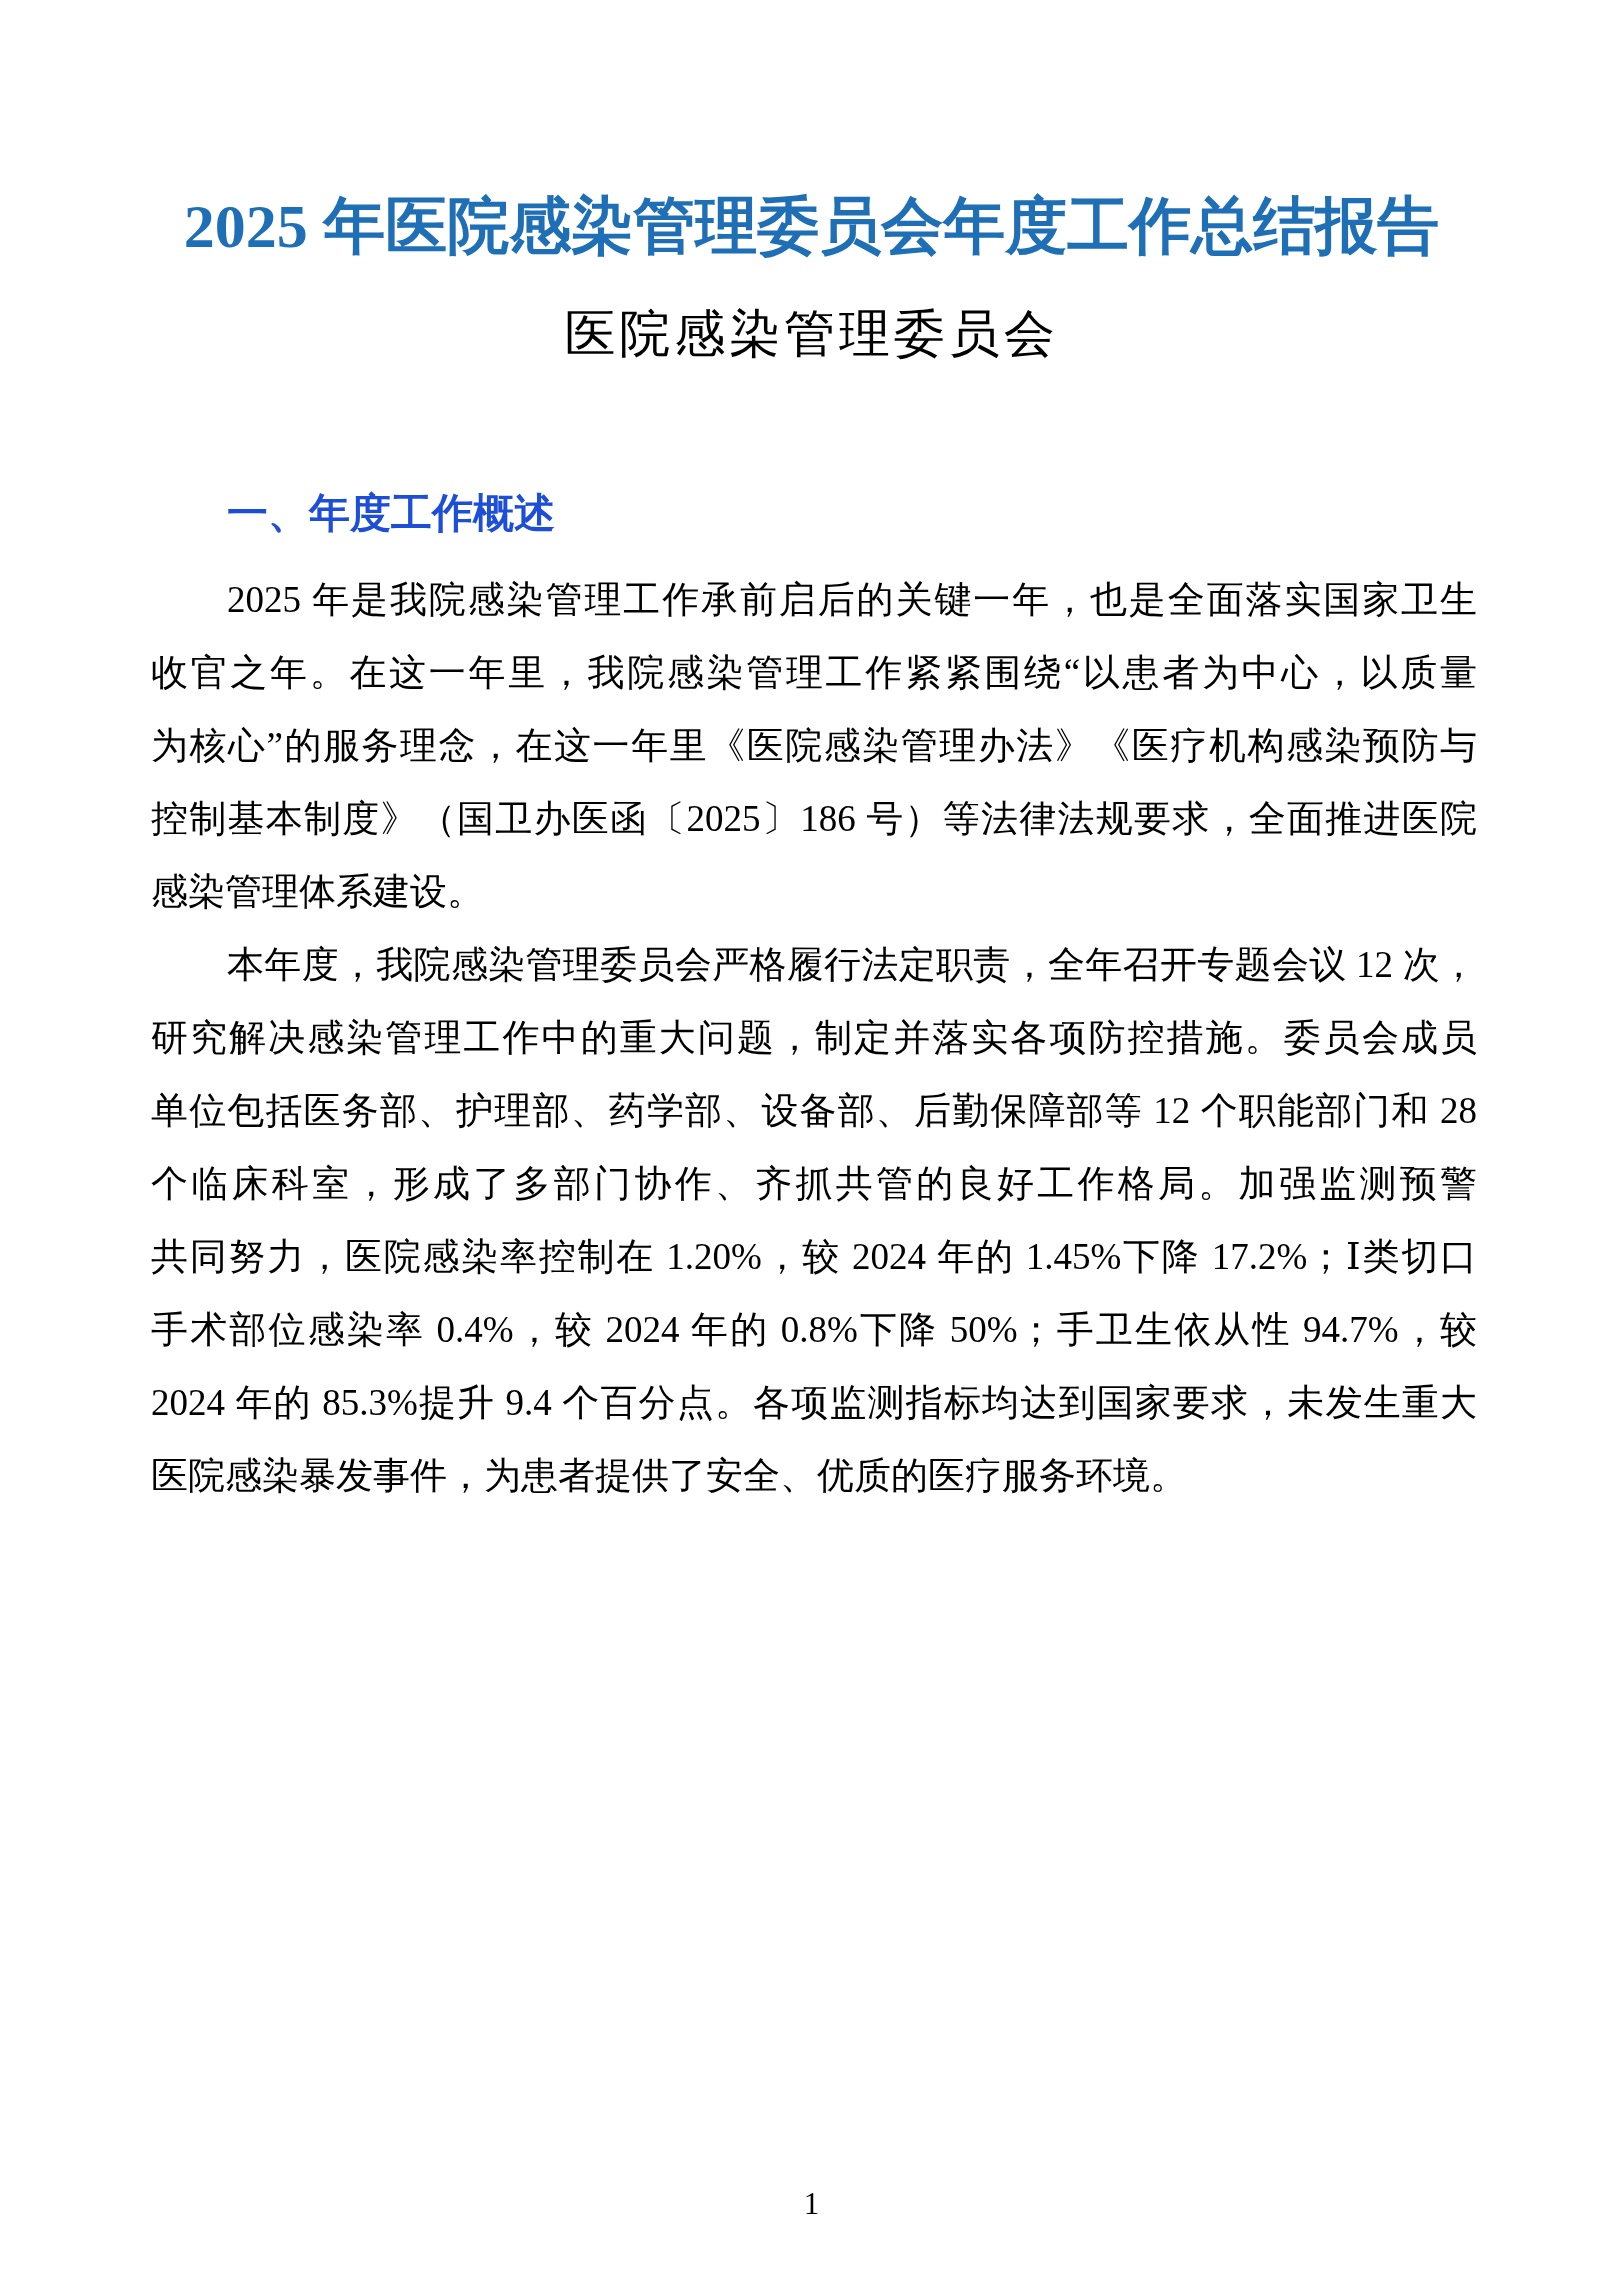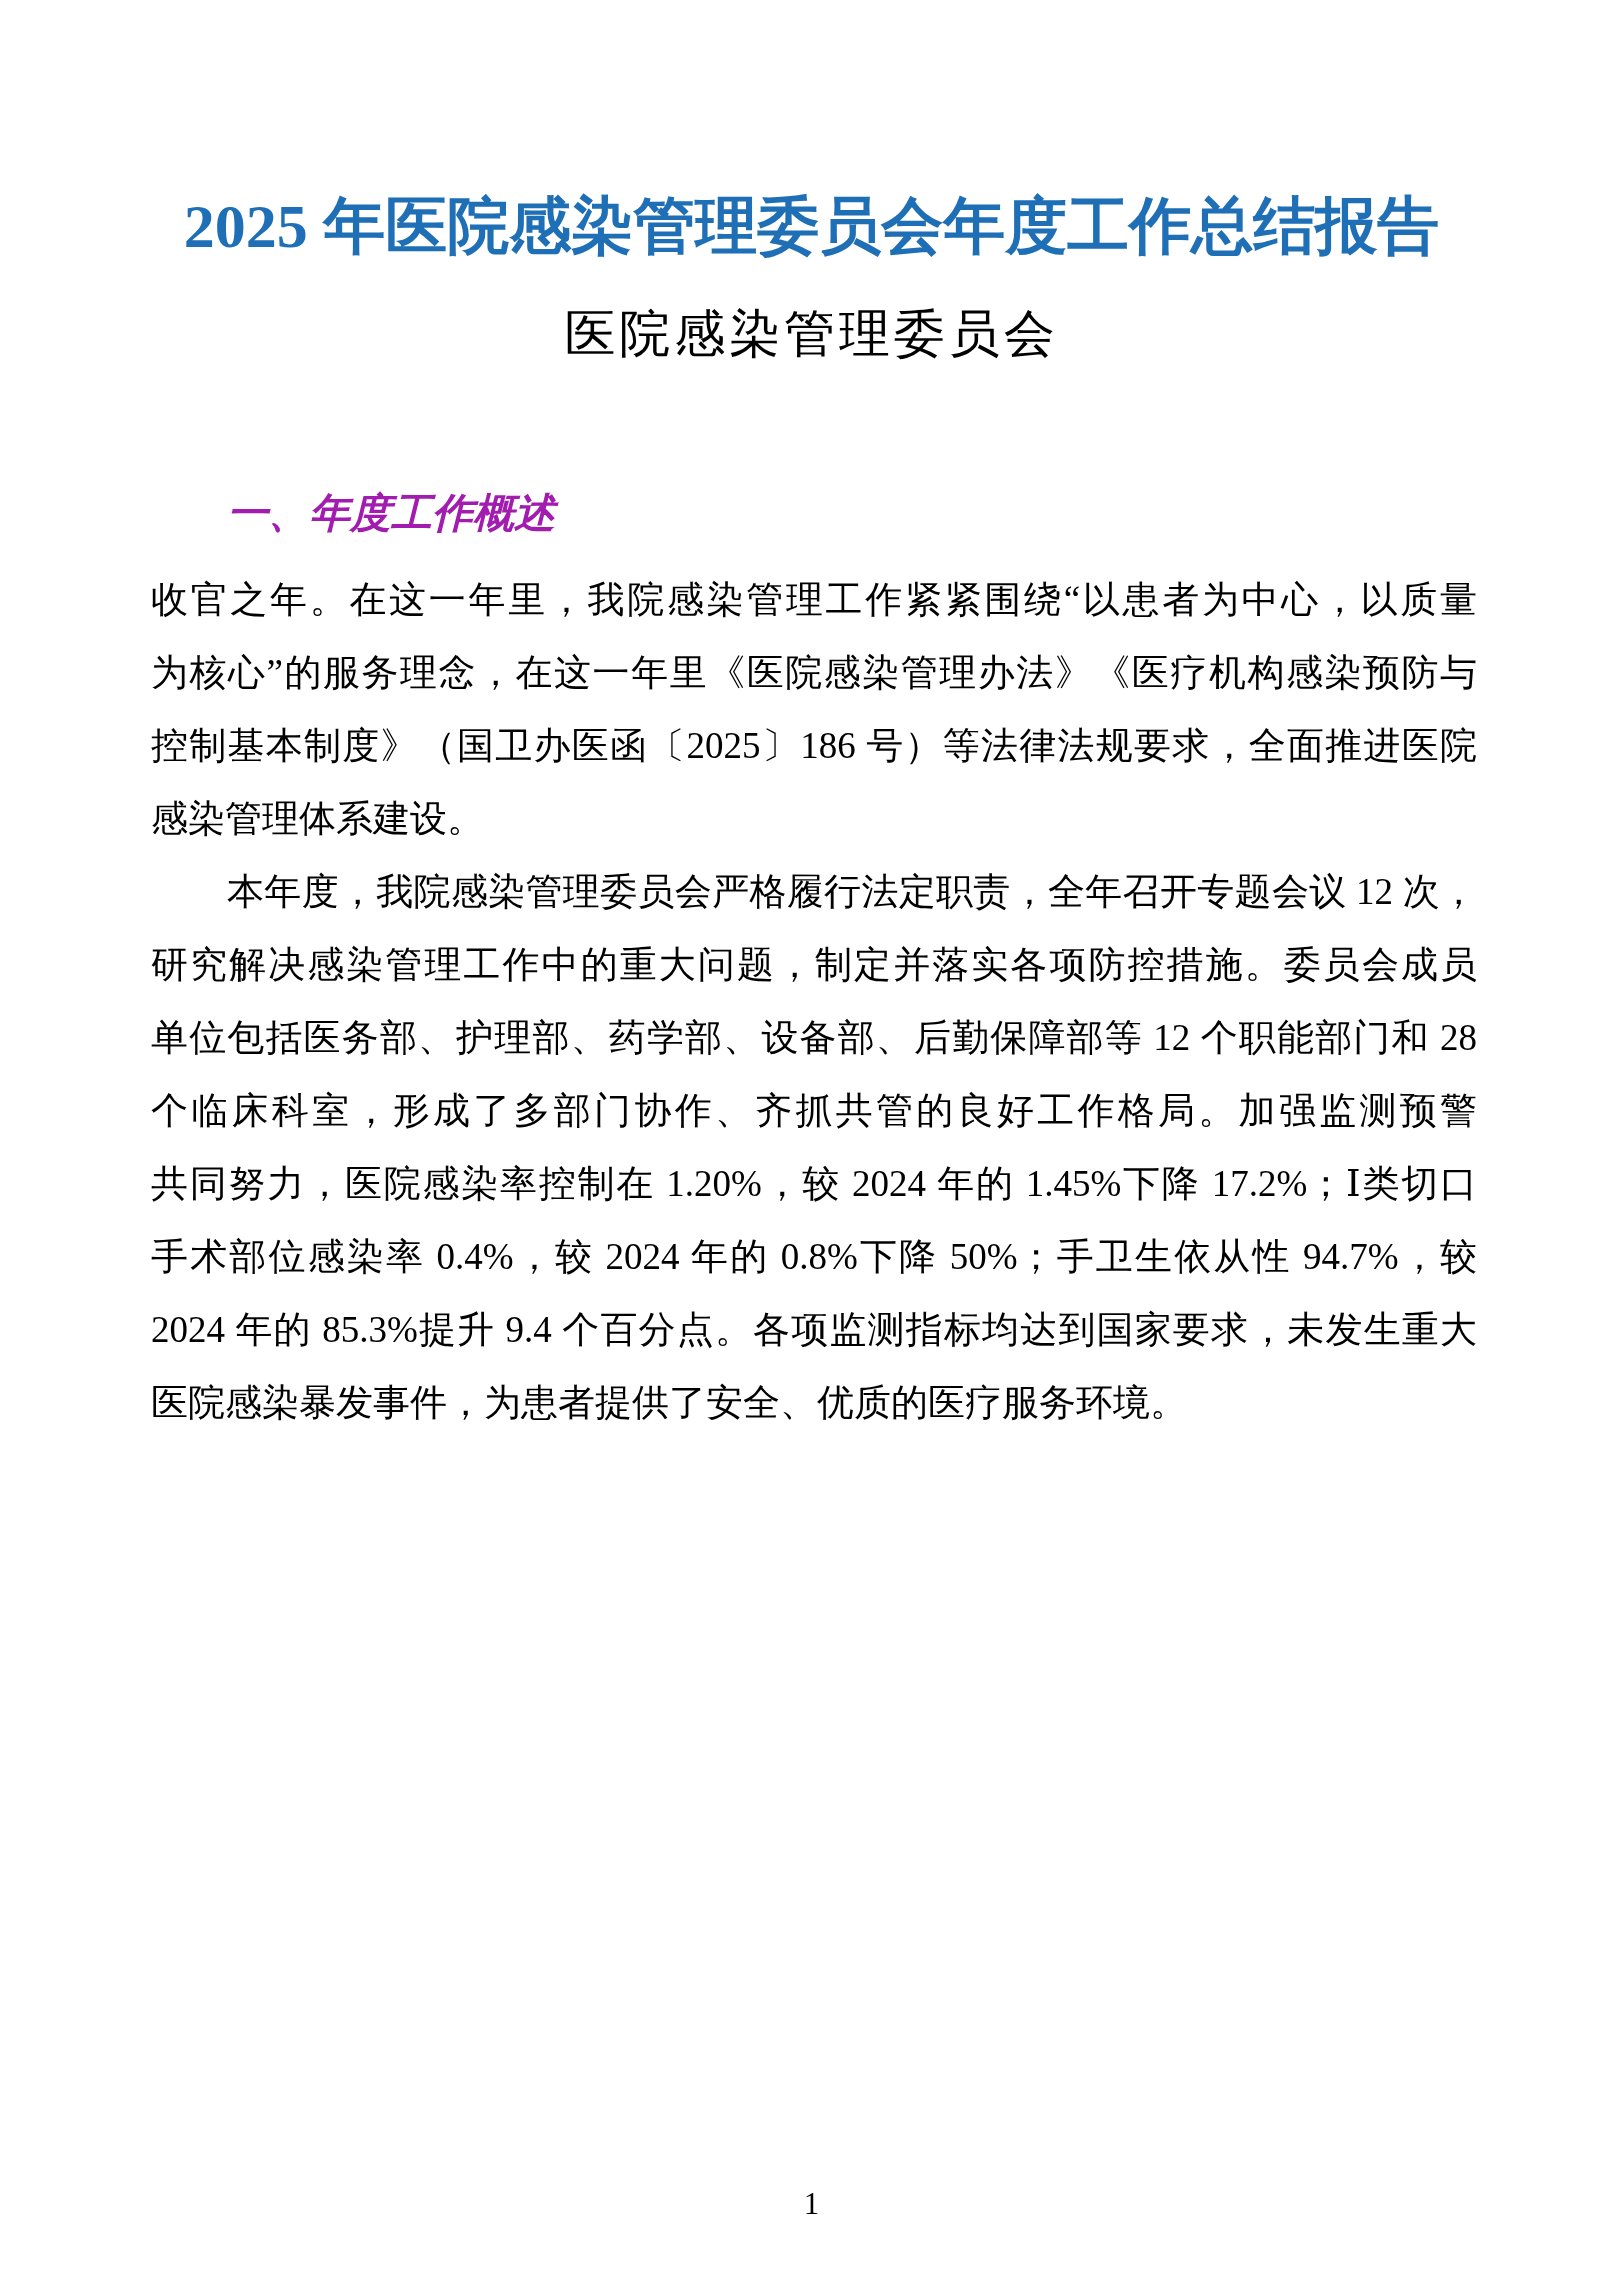--- a/index.html
+++ b/index.html
@@ -41,22 +41,21 @@
     margin: 0 146px 0 151px;
   }
   
   .section-heading {
     margin: 123px 0 0 0;
     font-family: "Liberation Sans", "DejaVu Sans", sans-serif;
     font-weight: bold;
     font-size: 41px;
     line-height: 52px;
     text-indent: 76px;
-    color: #a21caf;
-    font-style: italic;
+    color: #1d4ed8;
   }
   .paragraphs {
     margin-top: 23.6px;
   }
   .paragraph {
     margin: 0;
   }
   
   .line {
     font-size: 37px;
@@ -90,20 +89,21 @@
     <div class="title-line">2025 年医院感染管理委员会年度工作总结报告</div>
   </div>
 
   <div class="subtitle">医院感染管理委员会</div>
 
   <div class="content">
     <h2 class="section-heading">一、年度工作概述</h2>
 
     <div class="paragraphs">
         <div class="paragraph">
+          <div class="line first">2025 年是我院感染管理工作承前启后的关键一年，也是全面落实国家卫生</div>
           <div class="line">收官之年。在这一年里，我院感染管理工作紧紧围绕“以患者为中心，以质量</div>
           <div class="line">为核心”的服务理念，在这一年里《医院感染管理办法》《医疗机构感染预防与</div>
           <div class="line">控制基本制度》（国卫办医函〔2025〕186 号）等法律法规要求，全面推进医院</div>
           <div class="line end">感染管理体系建设。</div>
         </div>
         <div class="paragraph">
           <div class="line first">本年度，我院感染管理委员会严格履行法定职责，全年召开专题会议 12 次，</div>
           <div class="line">研究解决感染管理工作中的重大问题，制定并落实各项防控措施。委员会成员</div>
           <div class="line">单位包括医务部、护理部、药学部、设备部、后勤保障部等 12 个职能部门和 28</div>
           <div class="line">个临床科室，形成了多部门协作、齐抓共管的良好工作格局。加强监测预警</div>

